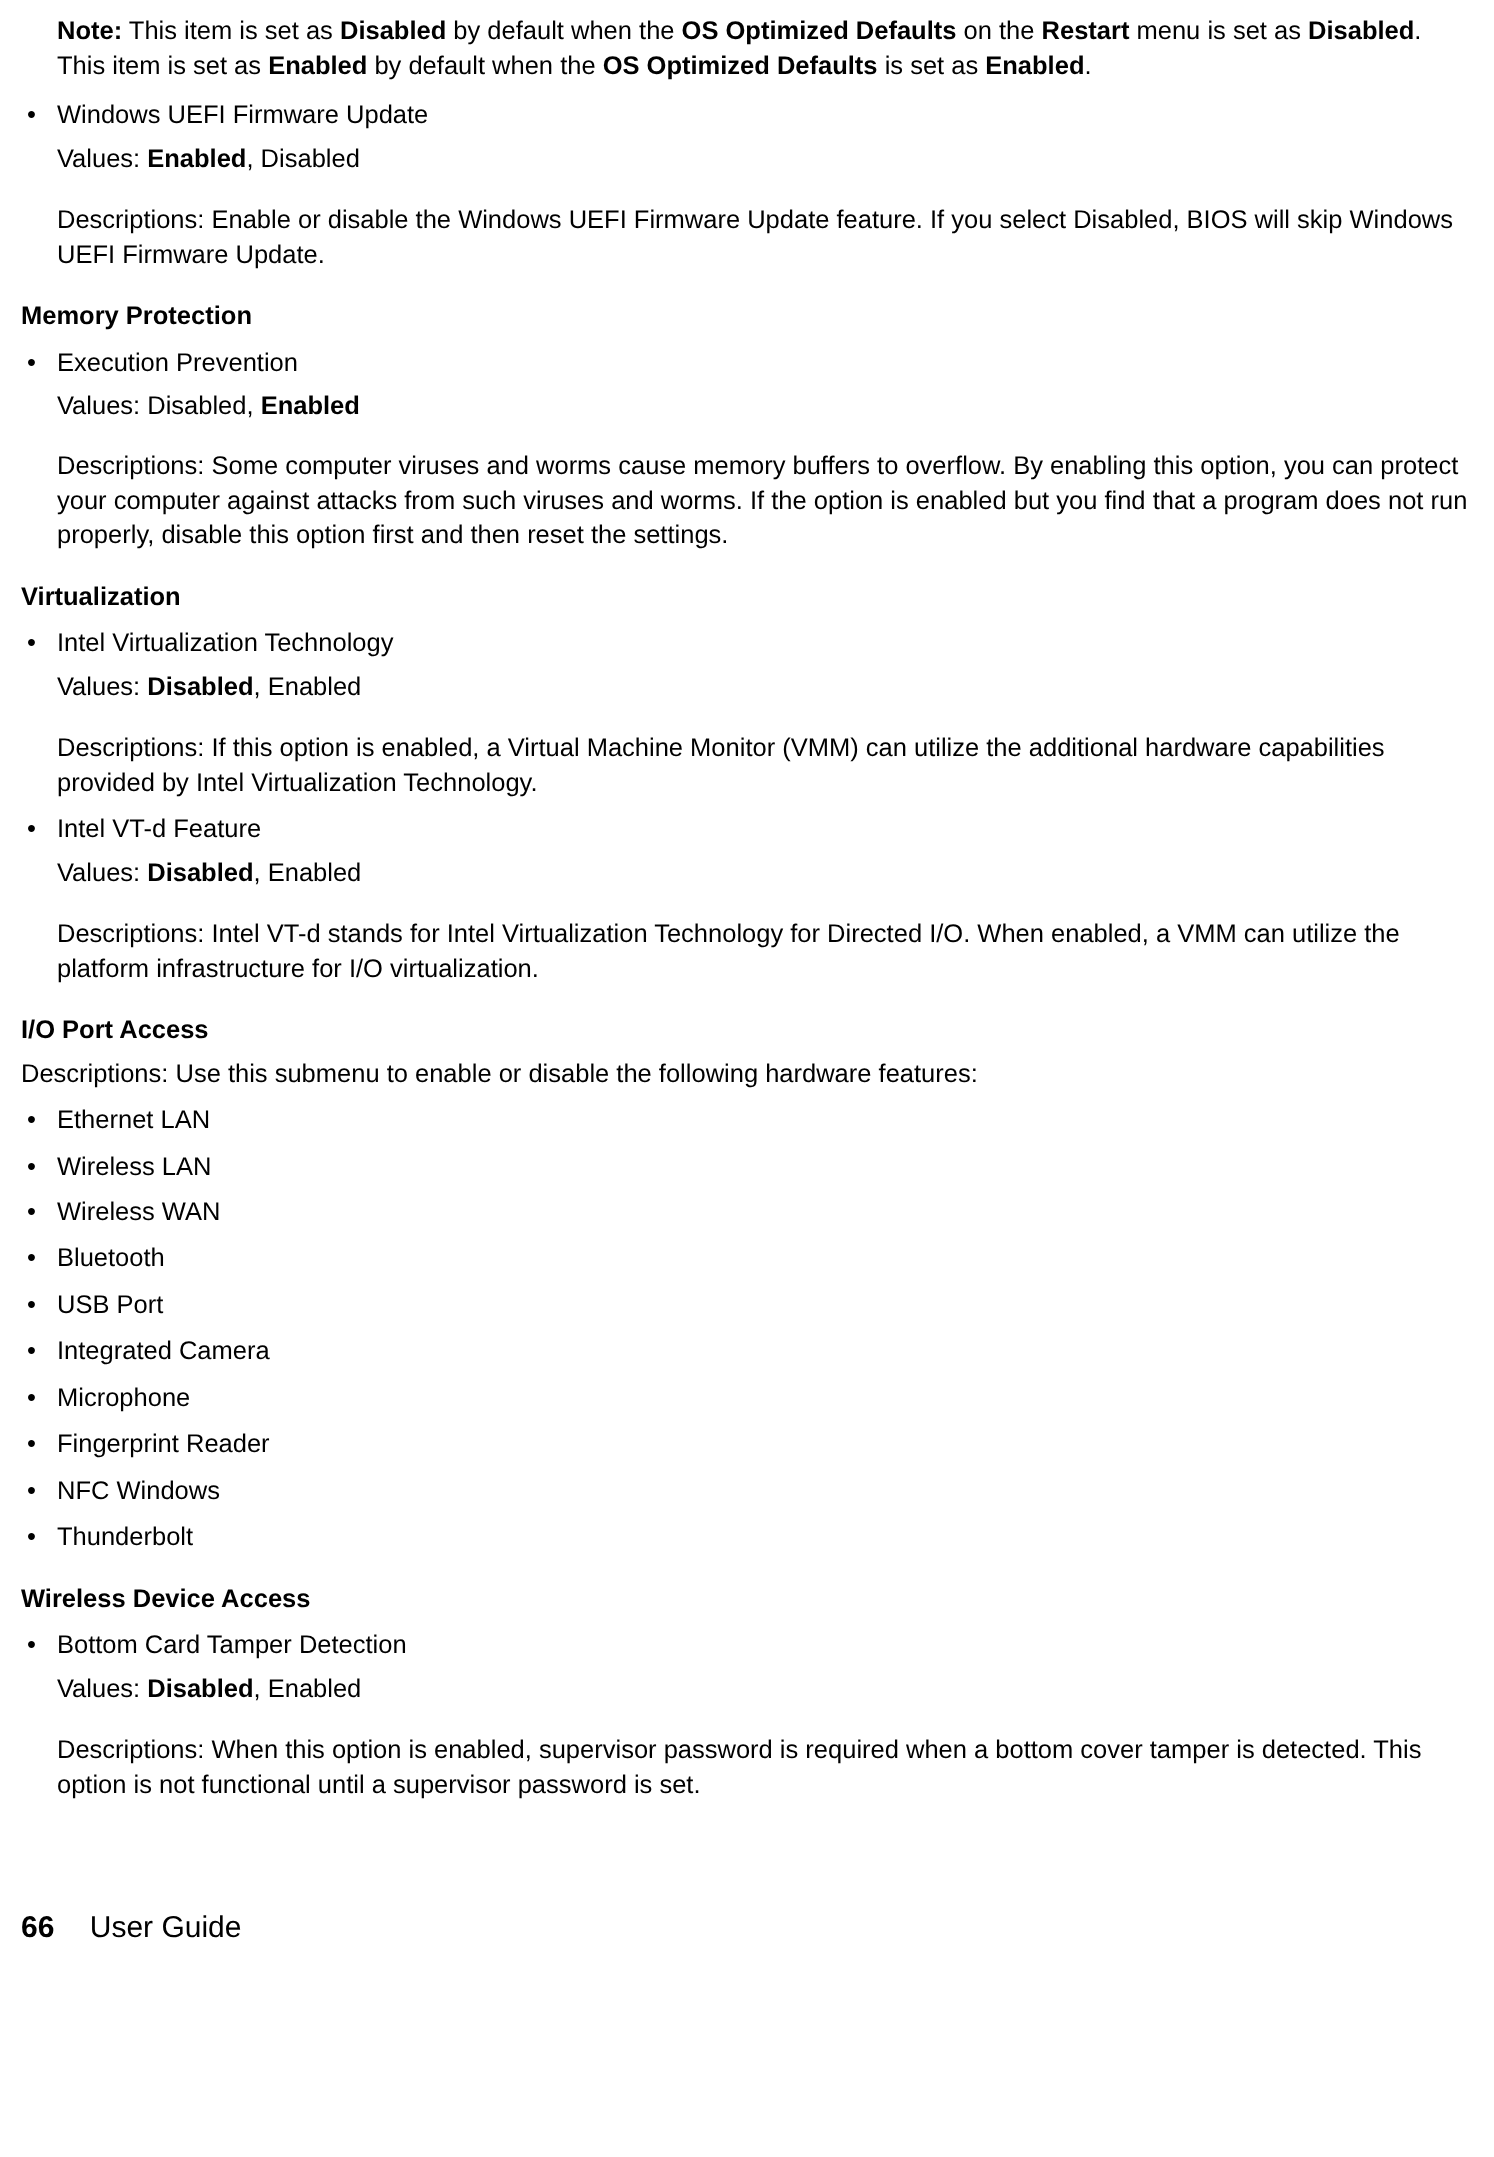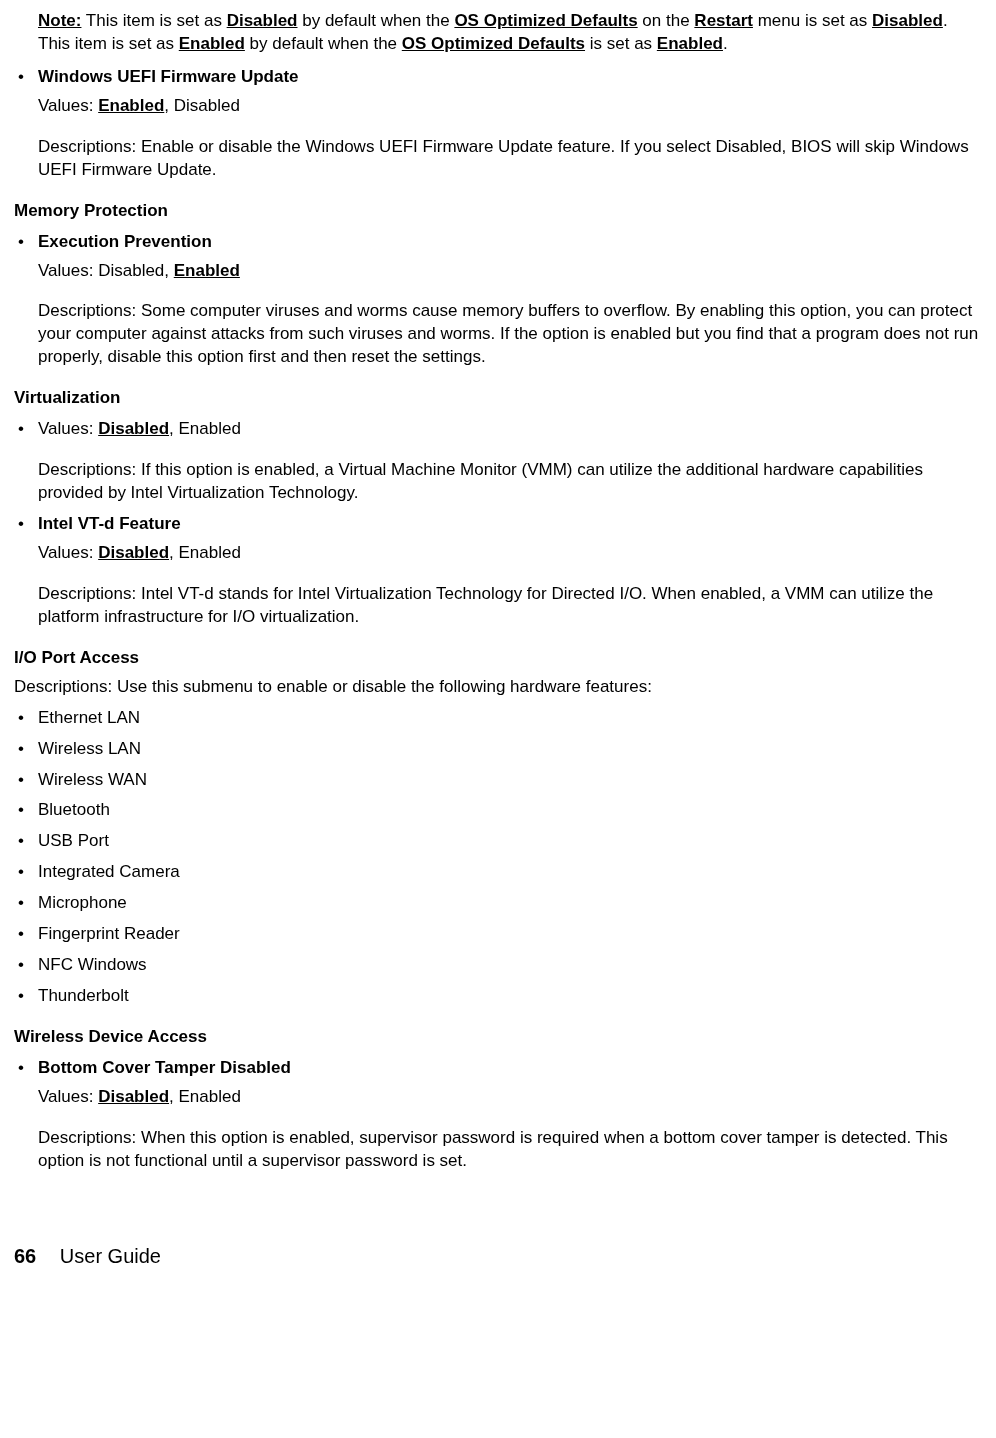--- a/index.html
+++ b/index.html
@@ -34,21 +34,21 @@
   }
   ul.bulleted > li::before {
     content: "•";
     position: absolute;
     left: 4px;
     top: 0;
     font-size: 17px;
     line-height: 1.35;
   }
   .item-title {
-    font-weight: bold;
+    font-weight: normal;
   }
   .values-line {
     margin-top: 6px;
   }
   .desc-line {
     margin-top: 18px;
   }
   .note-block {
     padding-left: 24px;
     margin-bottom: 10px;
@@ -58,21 +58,21 @@
     margin-top: 70px;
     padding-left: 6px;
     font-size: 20px;
   }
   .footer-page {
     font-weight: bold;
   }
   .footer-label {
     margin-left: 18px;
   }
-  b { font-weight: bold; text-decoration: underline; }
+  b { font-weight: bold; }
 </style>
 </head>
 <body>
 
 <div class="page-content">
 
   <div class="note-block">
     <b>Note:</b><span> This item is set as </span><b>Disabled</b><span> by default when the </span><b>OS Optimized Defaults</b><span> on the </span><b>Restart</b><span> menu is set as </span><b>Disabled</b><span>. This item is set as </span><b>Enabled</b><span> by default when the </span><b>OS Optimized Defaults</b><span> is set as </span><b>Enabled</b><span>.</span>
   </div>
 
@@ -93,20 +93,21 @@
       <div class="values-line">
         <span>Values: Disabled, </span><b>Enabled</b>
       </div>
       <div class="desc-line">Descriptions: Some computer viruses and worms cause memory buffers to overflow. By enabling this option, you can protect your computer against attacks from such viruses and worms. If the option is enabled but you find that a program does not run properly, disable this option first and then reset the settings.</div>
     </li>
   </ul>
 
   <div class="section-heading">Virtualization</div>
   <ul class="bulleted">
     <li>
+      <div class="item-title">Intel Virtualization Technology</div>
       <div class="values-line">
         <span>Values: </span><b>Disabled</b><span>, Enabled</span>
       </div>
       <div class="desc-line">Descriptions: If this option is enabled, a Virtual Machine Monitor (VMM) can utilize the additional hardware capabilities provided by Intel Virtualization Technology.</div>
     </li>
     <li>
       <div class="item-title">Intel VT-d Feature</div>
       <div class="values-line">
         <span>Values: </span><b>Disabled</b><span>, Enabled</span>
       </div>
@@ -125,21 +126,21 @@
     <li>Integrated Camera</li>
     <li>Microphone</li>
     <li>Fingerprint Reader</li>
     <li>NFC Windows</li>
     <li>Thunderbolt</li>
   </ul>
 
   <div class="section-heading">Wireless Device Access</div>
   <ul class="bulleted">
     <li>
-      <div class="item-title">Bottom Cover Tamper Disabled</div>
+      <div class="item-title">Bottom Card Tamper Detection</div>
       <div class="values-line">
         <span>Values: </span><b>Disabled</b><span>, Enabled</span>
       </div>
       <div class="desc-line">Descriptions: When this option is enabled, supervisor password is required when a bottom cover tamper is detected. This option is not functional until a supervisor password is set.</div>
     </li>
   </ul>
 
 </div>
 
 <div class="footer">

